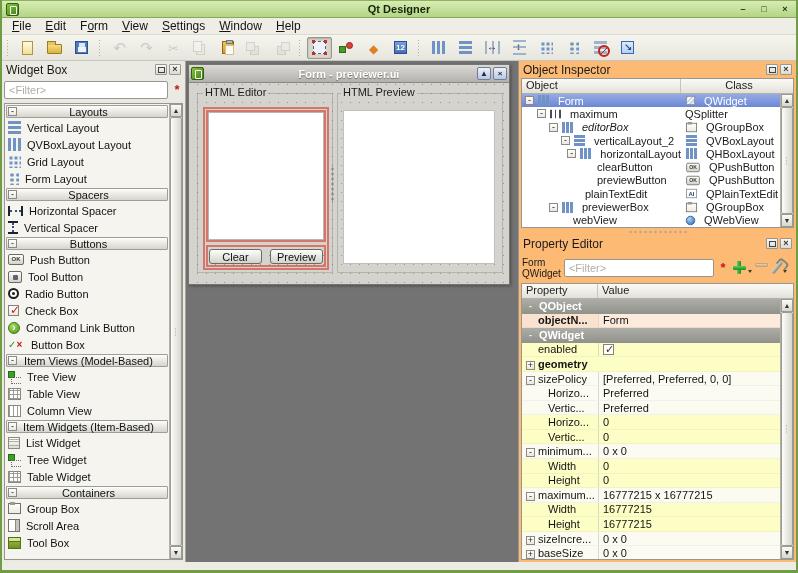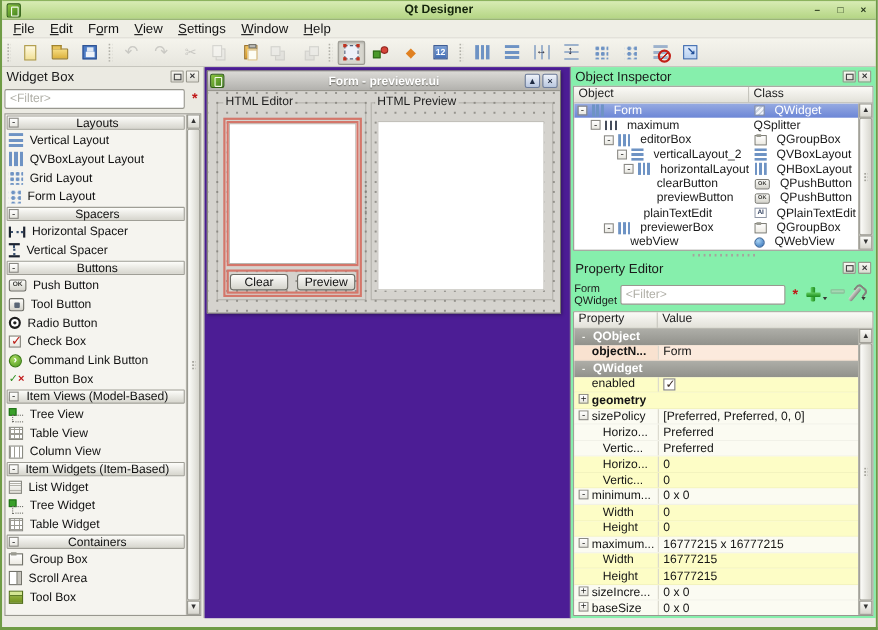--- a/index.html
+++ b/index.html
@@ -132,21 +132,21 @@
   .i-webview{width:11px;height:11px;border-radius:50%;background:radial-gradient(circle at 35% 30%,#abd5f5,#2a6ab4);border:1px solid #1c4c86;}
   .i-splitter{width:13px;height:10px;background:repeating-linear-gradient(90deg,#454c5c 0 2px,transparent 2px 5.5px);}
   .i-sm{transform:scale(.85);transform-origin:center;}
   
   .sb{width:13px;flex:0 0 13px;background:#e4e3db;border-left:1px solid #b3b2aa;display:flex;flex-direction:column;}
   .sb-btn{height:13px;flex:0 0 13px;background:linear-gradient(#fbfbf8,#d7d6ce);border:1px solid #9c9b93;font-size:7px;line-height:11px;text-align:center;color:#333;}
   .sb-thumb{flex:1;background:linear-gradient(90deg,#fdfdfa,#d7d6ce);border:1px solid #9c9b93;border-radius:2px;position:relative;}
   .sb-thumb::after{content:"";position:absolute;left:3px;right:3px;top:50%;height:9px;transform:translateY(-50%);
     background-image:radial-gradient(circle,#a5a49c .7px,transparent .9px);background-size:3px 3px;}
   
-  .mdi{flex:1;background:#4c1d95;position:relative;border-right:1px solid #98978f;min-width:0;}
+  .mdi{flex:1;background:#737373;position:relative;border-right:1px solid #98978f;min-width:0;}
   .form-win{position:absolute;left:2px;top:3px;width:322px;height:221px;border:1px solid #77766e;background:#d5d3ce;
     box-shadow:1px 1px 3px rgba(0,0,0,.35);display:flex;flex-direction:column;}
   .fw-titlebar{height:18px;flex:0 0 18px;background:linear-gradient(#dbdad6,#b2b1ad);border-bottom:1px solid #8a8981;
     display:flex;align-items:center;padding:0 2px;position:relative;}
   .fw-title{position:absolute;left:0;right:0;text-align:center;font-size:11px;font-weight:bold;color:#fff;text-shadow:0 1px 1px #6f6e68;}
   .fw-icon{width:13px;height:13px;border-radius:2px;background:linear-gradient(135deg,#8cc63f,#3e7d1d);border:1px solid #2f5e14;z-index:1;position:relative;}
   .fw-icon::after{content:"";position:absolute;left:3px;top:2px;width:5px;height:7px;border:1px solid #f4f9e8;border-radius:1px;}
   .fw-btns{margin-left:auto;display:flex;gap:2px;z-index:1;}
   .fw-btn{width:14px;height:13px;border:1px solid #6d7d9d;border-radius:2px;background:linear-gradient(#eef2f9,#b9c7e0);
     font-size:8px;line-height:11px;text-align:center;color:#1e2a42;font-weight:bold;}
@@ -155,26 +155,26 @@
   .grp-frame{position:absolute;border:1px solid rgba(120,118,110,.35);}
   .grp-label{position:absolute;font-size:11px;color:#1c1c1c;background:#d5d3ce;padding:0 2px;z-index:2;}
   .red-outer{position:absolute;border:2px solid #d4766a;}
   .fw-textedit{position:absolute;border:2px solid #d4766a;background:#fff;box-shadow:inset 0 0 0 1px #b8b6b0;}
   .fw-btnrow{position:absolute;border:2px solid #d4766a;display:flex;align-items:center;justify-content:space-between;padding:0 1px;}
   .fw-pushbtn{width:53px;height:15px;border:1px solid #6b6b64;border-radius:3px;background:linear-gradient(#fdfdfb,#d4d3cb);
     font-size:11px;color:#111;text-align:center;line-height:14px;}
   .fw-webview{position:absolute;background:#fff;border:1px solid #c2c0ba;}
   .fw-splitgrip{position:absolute;width:5px;background-image:radial-gradient(circle,#84837d 1px,transparent 1.2px);background-size:5px 5px;background-position:center;}
   
-  .rightcol{width:277px;flex:0 0 277px;display:flex;flex-direction:column;background:#86efac;}
+  .rightcol{width:277px;flex:0 0 277px;display:flex;flex-direction:column;background:#fdba74;}
   .oi{height:167px;flex:0 0 167px;display:flex;flex-direction:column;}
   .oi-table{flex:1;margin:0 2px;border:1px solid #98978f;background:#fff;display:flex;flex-direction:column;min-height:0;}
   .oi-colhdr{height:15px;flex:0 0 15px;display:flex;background:linear-gradient(#fbfaf6,#e2e1d9);border-bottom:1px solid #b3b2aa;font-size:11px;color:#222;}
   .oi-colhdr .c1{width:159px;padding-left:4px;border-right:1px solid #c6c5bd;}
-  .oi-colhdr .c2{flex:1;padding-left:4px;}
+  .oi-colhdr .c2{flex:1;padding-left:4px;text-align:center;}
   .oi-rows{flex:1;overflow:hidden;}
   .oi-rowwrap{display:flex;min-height:0;flex:1;}
   .oi-row{height:13.3px;display:flex;align-items:center;font-size:11px;color:#1a1a1a;white-space:nowrap;}
   .oi-row .oc{width:159px;display:flex;align-items:center;overflow:hidden;}
   .oi-row .cc{flex:1;display:flex;align-items:center;gap:4px;overflow:hidden;padding-left:4px;}
   .oi-row.sel{background:linear-gradient(#97abe2,#6c86d6);color:#fff;}
   .exp{width:9px;height:9px;flex:0 0 9px;border:1px solid #8a8984;background:linear-gradient(#fff,#e8e7e0);
     font-size:9px;line-height:7px;text-align:center;color:#222;margin-right:3px;}
   .oi-row .icon{margin-right:4px;}
   
@@ -192,21 +192,21 @@
   .pe-wrench{width:4px;height:15px;background:linear-gradient(90deg,#d8d8d4,#84847e);border-radius:2px;transform:rotate(40deg);position:relative;}
   .pe-wrench::before{content:"";position:absolute;top:-3px;left:-2px;width:8px;height:6px;border:2px solid #84847e;border-bottom:none;border-radius:4px 4px 0 0;background:transparent;}
   .dropmark{width:0;height:0;border:2.5px solid transparent;border-top:3.5px solid #3a3a36;margin-left:1px;}
   .pe-table{flex:1;margin:0 2px 2px 2px;border:1px solid #98978f;background:#fbfbf2;display:flex;flex-direction:column;min-height:0;}
   .pe-colhdr{height:15px;flex:0 0 15px;display:flex;background:linear-gradient(#fbfaf6,#e2e1d9);border-bottom:1px solid #b3b2aa;font-size:11px;color:#222;}
   .pe-colhdr .c1{width:76px;padding-left:4px;border-right:1px solid #c6c5bd;}
   .pe-colhdr .c2{flex:1;padding-left:4px;}
   .pe-rowwrap{display:flex;flex:1;min-height:0;}
   .pe-rows{flex:1;overflow:hidden;}
   .pe-row{height:14.55px;display:flex;align-items:center;font-size:11px;color:#141414;white-space:nowrap;border-bottom:1px solid rgba(0,0,0,.04);}
-  .pe-row .nc{width:76px;flex:0 0 76px;display:flex;align-items:flex-start;overflow:hidden;padding-left:4px;}
+  .pe-row .nc{width:76px;flex:0 0 76px;display:flex;align-items:flex-end;overflow:hidden;padding-left:4px;}
   .pe-row .vc{flex:1;display:flex;align-items:center;overflow:hidden;padding-left:4px;border-left:1px solid #d9d8cc;align-self:stretch;}
   .pe-row.tint-yellow{background:#fdfdc6;}
   .pe-row.tint-white{background:#fbfbf2;}
   .pe-row.tint-pink{background:#f9e2d0;}
   .pe-row.tint-pink .vc{background:#fceadd;}
   .pe-row .bold{font-weight:bold;}
   .pe-sec{height:14.55px;display:flex;align-items:center;background:linear-gradient(#aeaea8,#91918b);color:#fff;font-weight:bold;font-size:11px;padding-left:4px;}
   .pe-sec .dash{width:9px;height:9px;margin-right:4px;font-size:9px;line-height:8px;text-align:center;color:#f4f4f0;}
   .pe-check{width:11px;height:11px;border:1px solid #84837b;background:#fff;position:relative;}
   .pe-check::after{content:"✓";position:absolute;left:1px;top:-2px;font-size:11px;font-weight:bold;color:#3a2a22;}
@@ -518,21 +518,21 @@
                   </span>
                   <span class="cc">
                     <span>QSplitter</span>
                   </span>
                 </div>
                 <div class="oi-row">
                   <span class="oc">
                     <span class="treepad" style="width: 27px;"></span>
                     <span class="exp">-</span>
                     <span class="icon i-bars-v i-sm"></span>
-                    <span style="margin-left: 4px;">editorBox</span>
+                    <span style="margin-left: 4px; font-style: italic;">editorBox</span>
                   </span>
                   <span class="cc">
                     <span class="icon i-groupbox i-sm"></span>
                     <span>QGroupBox</span>
                   </span>
                 </div>
                 <div class="oi-row">
                   <span class="oc">
                     <span class="treepad" style="width: 39px;"></span>
                     <span class="exp">-</span>

